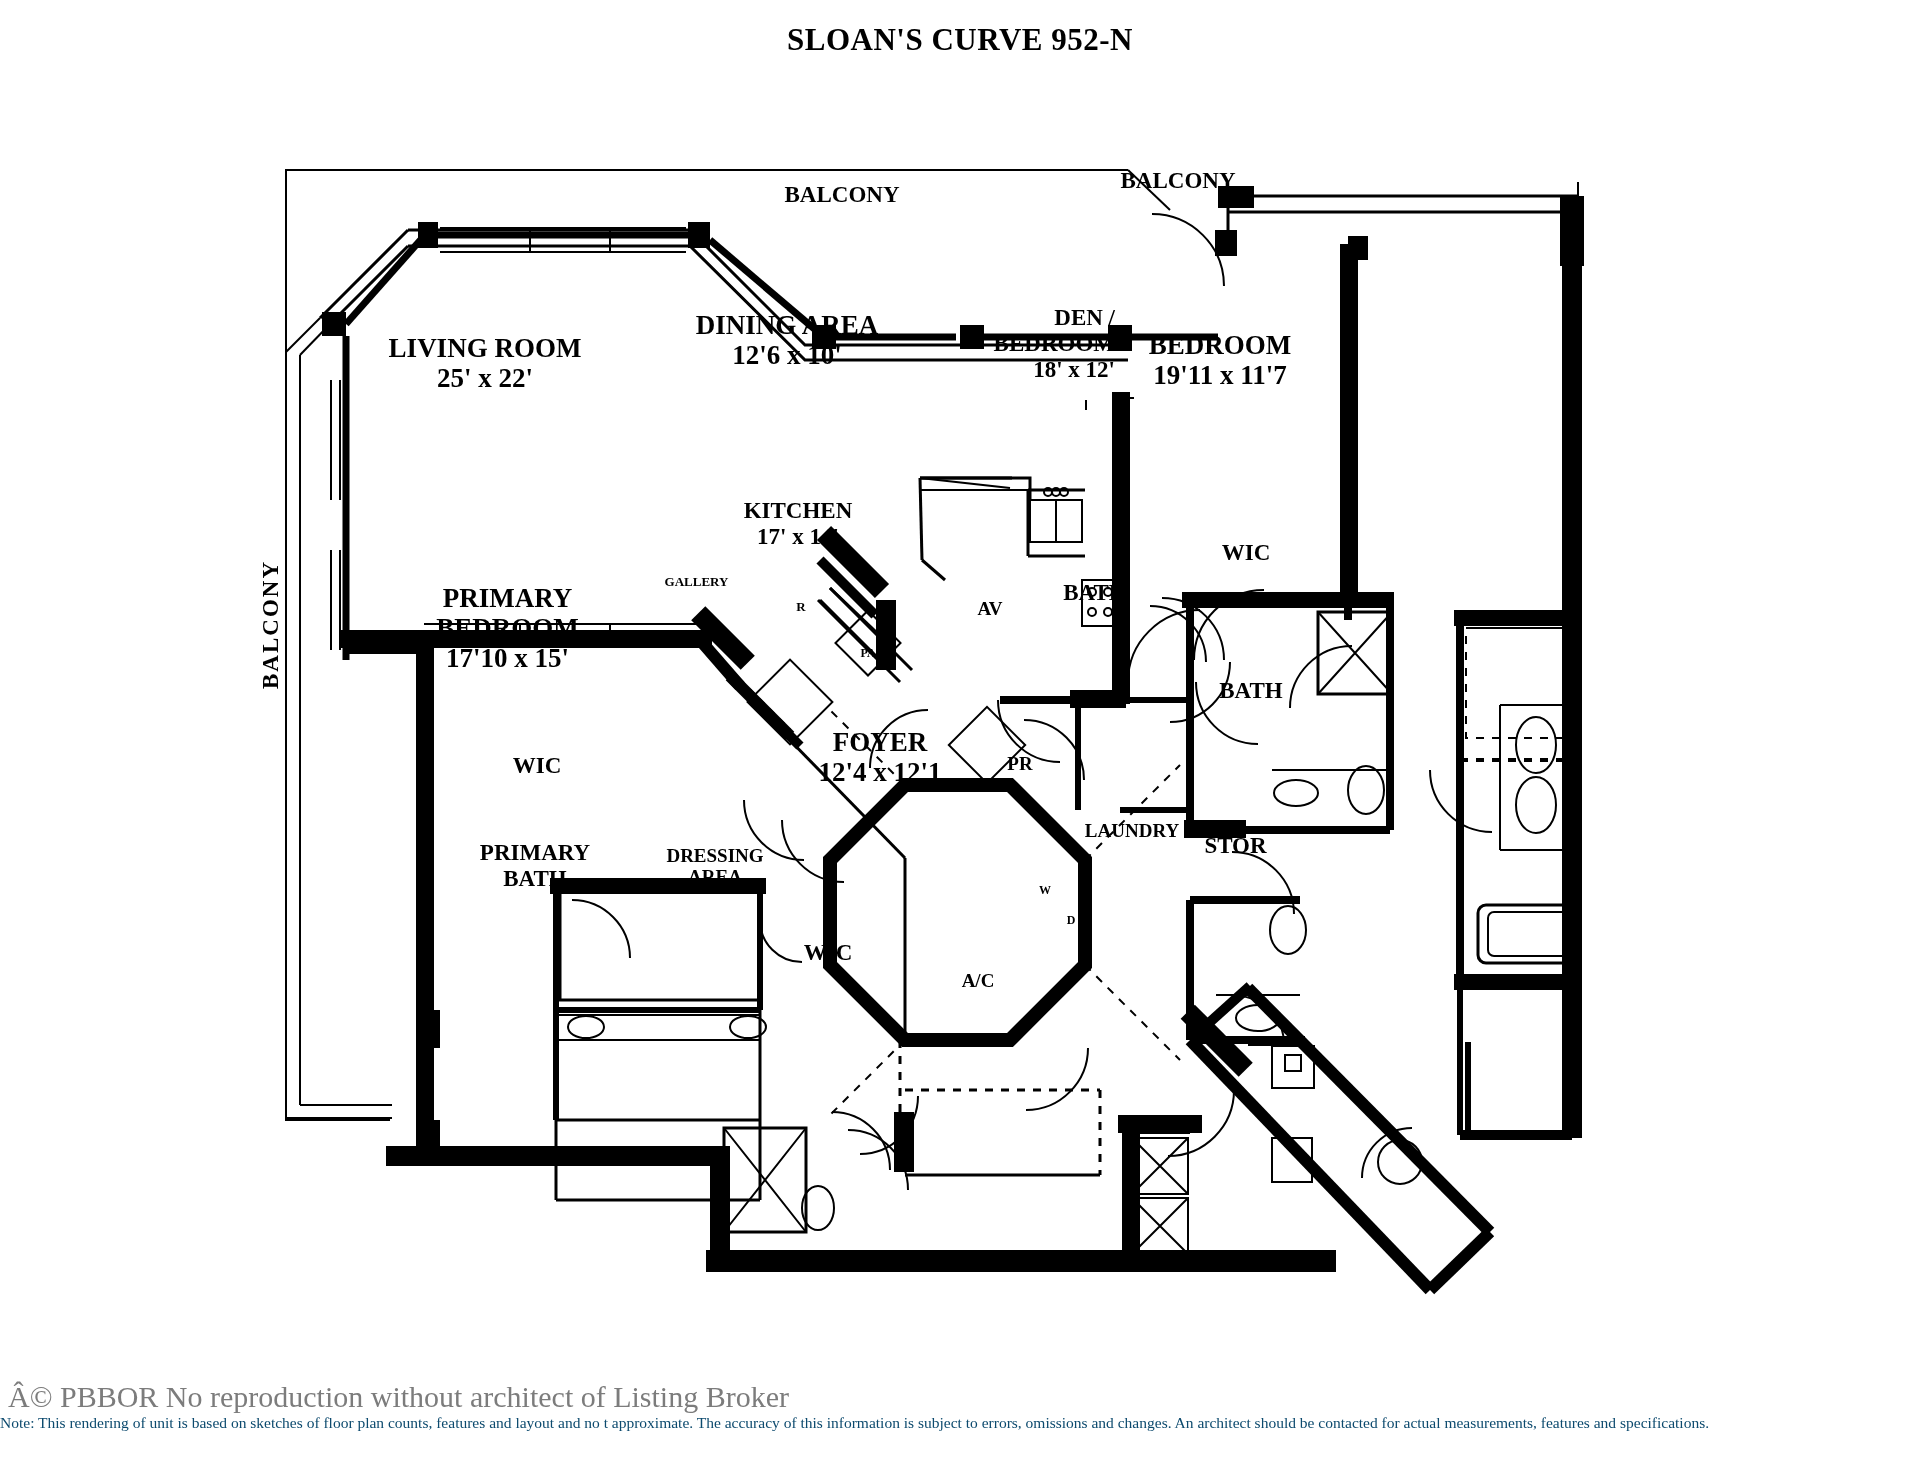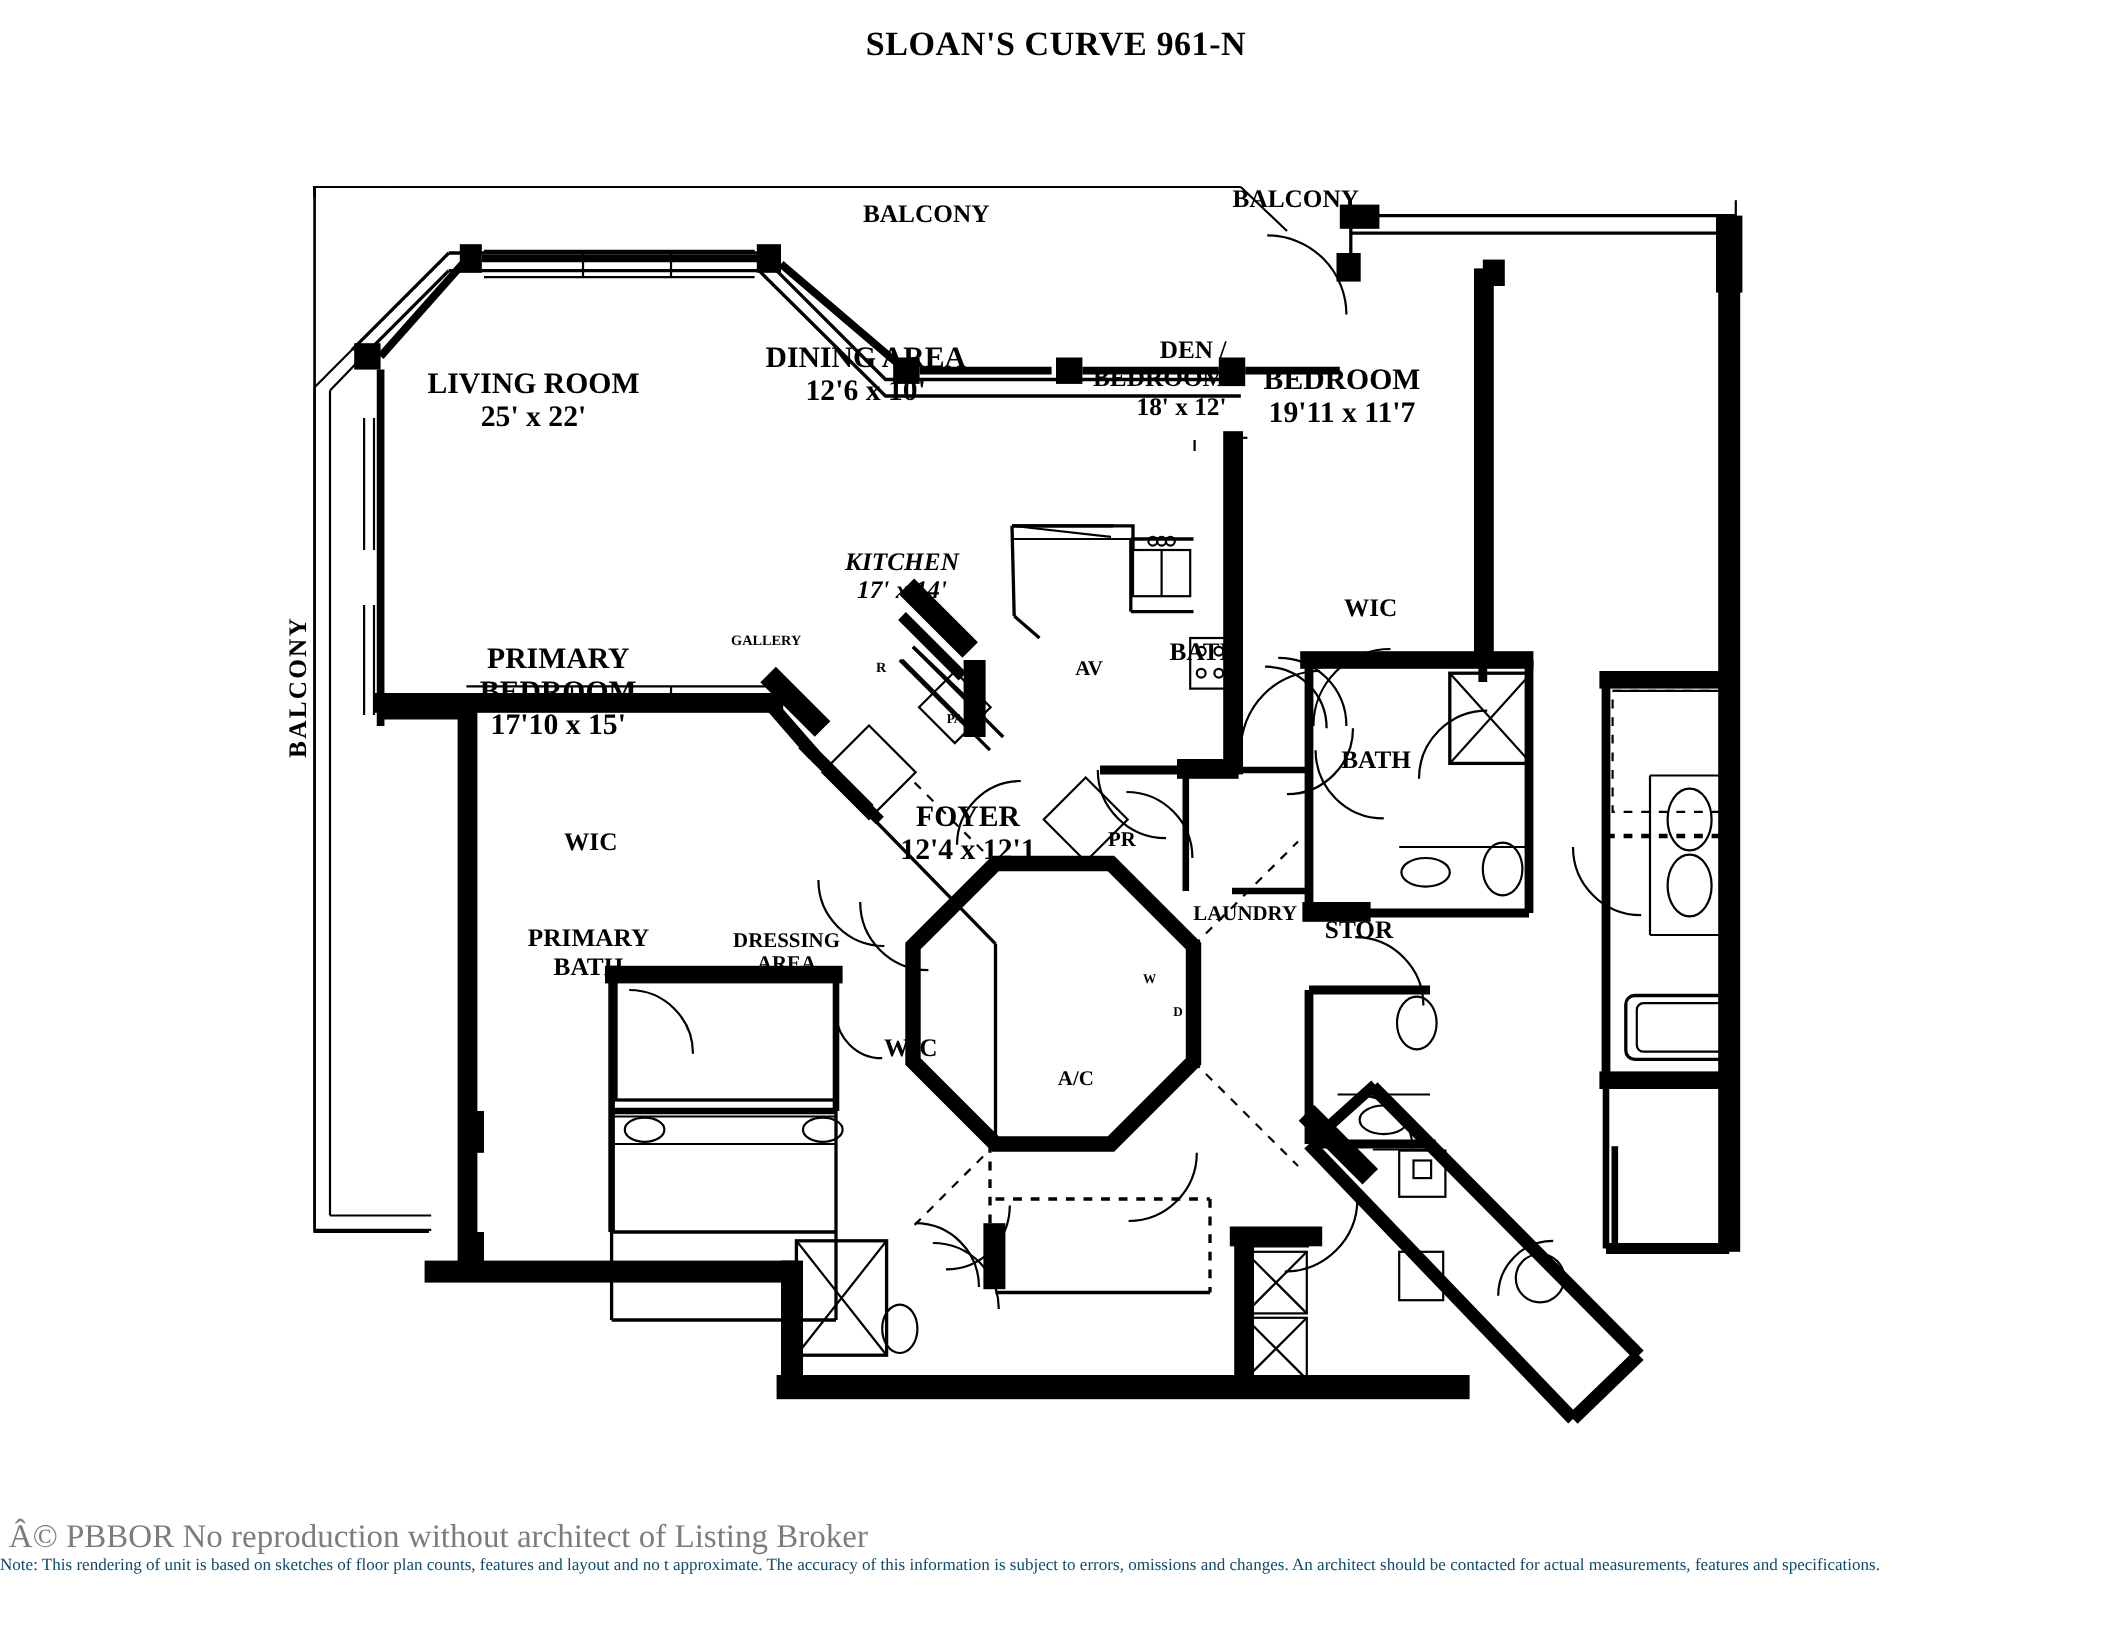--- a/index.html
+++ b/index.html
@@ -70,21 +70,21 @@
     text-align: left;
     font-size: 15.5px;
     font-family: "Liberation Serif", serif;
     color: #0c4a6e;
     line-height: 1.45;
   }
 </style>
 </head>
 <body>
 
-<div id="plan-title">SLOAN'S CURVE 961-N</div>
+<div id="plan-title">SLOAN'S CURVE 952-N</div>
 
 <svg id="floorplan-canvas" viewBox="0 0 1920 1483" xmlns="http://www.w3.org/2000/svg">
   <g fill="none" stroke="#000" stroke-width="2">
 
     <polyline points="286,180 286,170 352,170" stroke-width="2"></polyline>
     <path d="M 352,170 L 286,170 L 286,178"></path>
     <polyline points="286,178 286,176 286,176"></polyline>
 
     <path d="M 352,170 L 286,170 L 286,175 L 286,175 L 286,176
              L 286,176 L 286,176" stroke-width="2"></path>
@@ -401,21 +401,21 @@
     <div class="room-label lbl-md" style="left: 1068px; top: 168px; width: 220px;">BALCONY</div>
     <div class="room-label lbl-lg" style="left: 355px; top: 333px; width: 260px;">LIVING ROOM
 25' x 22'</div>
     <div class="room-label lbl-lg" style="left: 672px; top: 310px; width: 230px;">DINING AREA
 12'6 x 10'</div>
     <div class="room-label lbl-md" style="left: 955px; top: 305px; width: 160px; text-align: right;">DEN /
 BEDROOM
 18' x 12'</div>
     <div class="room-label lbl-lg" style="left: 1110px; top: 330px; width: 220px;">BEDROOM
 19'11 x 11'7</div>
-    <div class="room-label lbl-md" style="left: 745px; top: 498px; width: 150px; font-style: italic;">KITCHEN
+    <div class="room-label lbl-md" style="left: 723px; top: 498px; width: 150px;">KITCHEN
 17' x 14'</div>
     <div class="room-label lbl-md" style="left: 1196px; top: 540px; width: 100px;">WIC</div>
     <div class="room-label lbl-md" style="left: 1030px; top: 580px; width: 130px;">BATH</div>
     <div class="room-label lbl-sm" style="left: 955px; top: 598px; width: 70px;">AV</div>
     <div class="room-label lbl-xs" style="left: 634px; top: 575px; width: 125px;">GALLERY</div>
     <div class="room-label lbl-xs" style="left: 782px; top: 600px; width: 38px;">R</div>
     <div class="room-label lbl-xxs" style="left: 845px; top: 613px; width: 58px;">PAN.</div>
     <div class="room-label lbl-lg" style="left: 400px; top: 583px; width: 215px;">PRIMARY
 BEDROOM
 17'10 x 15'</div>

